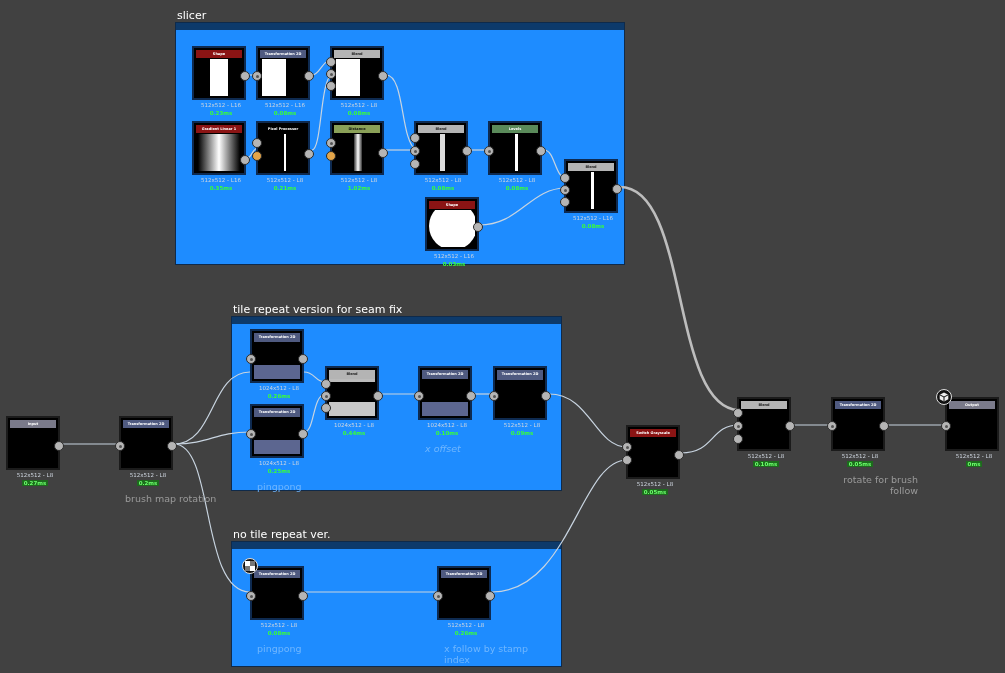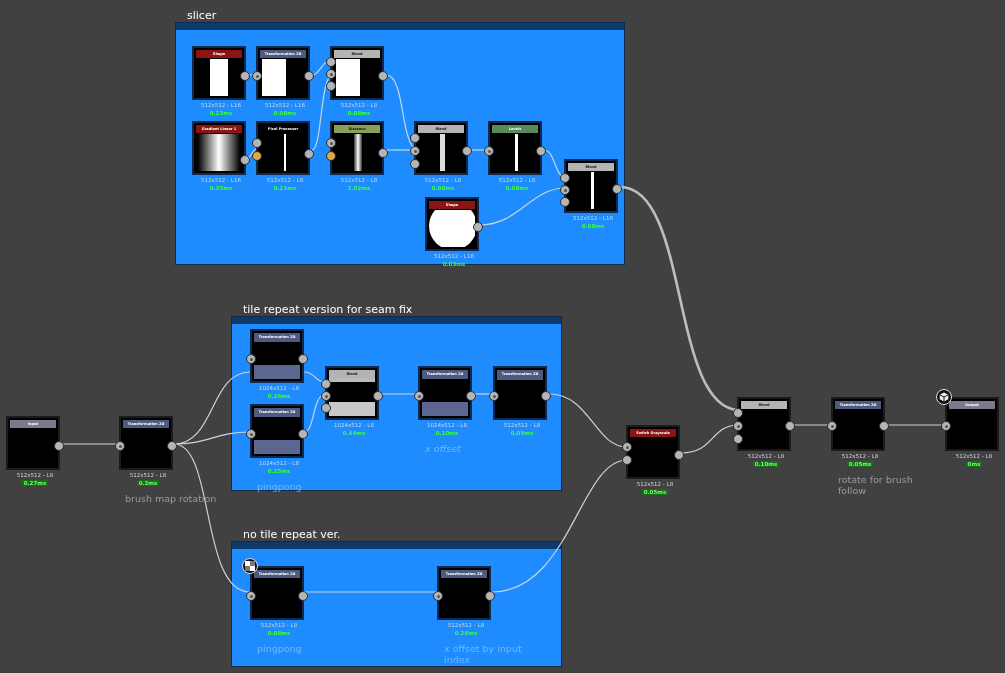--- a/index.html
+++ b/index.html
@@ -4,21 +4,21 @@
   <style>
     html, body { margin:0; padding:0; }
     body {
       width:1005px; height:673px; overflow:hidden;
       background:#414141;
       font-family:"DejaVu Sans", sans-serif;
       position:relative;
     }
     #wires { position:absolute; left:0; top:0; width:1005px; height:673px; pointer-events:none; z-index:2; }
     .frame { position:absolute; z-index:1; }
-    .frame-title { position:absolute; left:12px; top:-12px; color:#fff; font-size:11px; white-space:nowrap; font-family:"DejaVu Sans", sans-serif; }
+    .frame-title { position:absolute; left:2px; top:-12px; color:#fff; font-size:11px; white-space:nowrap; font-family:"DejaVu Sans", sans-serif; }
     .frame-body { position:absolute; left:0; top:0; right:0; bottom:0; background:#1e8cff; border:1px solid #0f2a4a; box-sizing:border-box; }
     .frame-bar { position:absolute; left:0; top:0; right:0; height:7px; background:#0d3a6b; }
     .comment { position:absolute; color:#9a9a9a; font-size:9.5px; line-height:11px; z-index:3; white-space:nowrap; }
     .frame .comment, .comment.inframe { color:#6fb6ff; }
     .node { position:absolute; width:54px; height:54px; background:#000; border:2px solid #1b1b1b; box-sizing:border-box; z-index:3; }
     .node.inframe { border-color:#0e2a50; }
     .node-header { position:absolute; left:2px; right:2px; top:2px; height:8px; font-size:3.5px; line-height:8px; color:#fff; text-align:center; font-weight:bold; overflow:hidden; white-space:nowrap; }
     .thumb { position:absolute; left:4px; right:4px; top:11px; bottom:2px; overflow:hidden; }
     .port { position:absolute; width:8px; height:8px; border-radius:50%; background:#b5b5b5; border:1.5px solid #2a2a2a; box-sizing:content-box; z-index:4; }
     .port.in { left:-6px; }
@@ -289,21 +289,21 @@
 </div>
 <div class="comment inframe" style="left:257px;top:643px;">pingpong</div>
 
 <div class="node inframe" style="left:437px;top:566px;">
   <div class="node-header" style="background:#4f5a80;">Transformation 2D</div>
   <div class="port in dot" style="top:23px;"></div>
   <div class="port out" style="top:23px;"></div>
   <div class="node-info">512x512 - L8</div>
   <div class="node-time">0.26ms</div>
 </div>
-<div class="comment inframe" style="left:444px;top:643px;width:90px;white-space:normal;">x offset by input index</div>
+<div class="comment inframe" style="left:444px;top:643px;width:90px;white-space:normal;">x follow by stamp index</div>
 
 <div class="node" style="left:626px;top:425px;">
   <div class="node-header" style="background:#8b1414;">Switch Grayscale</div>
   <div class="port in dot" style="top:15px;"></div>
   <div class="port in" style="top:28px;"></div>
   <div class="port out" style="top:23px;"></div>
   <div class="node-info">512x512 - L8</div>
   <div class="node-time"><span class="time-pill">0.05ms</span></div>
 </div>
 
@@ -317,21 +317,21 @@
   <div class="node-time"><span class="time-pill">0.10ms</span></div>
 </div>
 
 <div class="node" style="left:831px;top:397px;">
   <div class="node-header" style="background:#4f5a80;">Transformation 2D</div>
   <div class="port in dot" style="top:22px;"></div>
   <div class="port out" style="top:22px;"></div>
   <div class="node-info">512x512 - L8</div>
   <div class="node-time"><span class="time-pill">0.05ms</span></div>
 </div>
-<div class="comment" style="left:838px;top:474px;width:80px;white-space:normal;">rotate for brush follow</div>
+<div class="comment" style="left:838px;top:474px;width:80px;white-space:normal;text-align:right;">rotate for brush follow</div>
 
 <div class="badge" style="left:936px;top:389px;">
   <svg width="10" height="10" viewBox="0 0 10 10" style="margin-top:2px;">
       <path d="M5 0.5 L9.3 2.8 L9.3 7.2 L5 9.5 L0.7 7.2 L0.7 2.8 Z" fill="#eee"></path>
       <path d="M0.7 2.8 L5 5 L9.3 2.8 M5 5 L5 9.5" stroke="#111" stroke-width="1" fill="none"></path>
     </svg>
 </div>
 <div class="node" style="left:945px;top:397px;">
   <div class="node-header" style="background:#7a7a8a;">Output</div>
   <div class="port in dot" style="top:22px;"></div>

